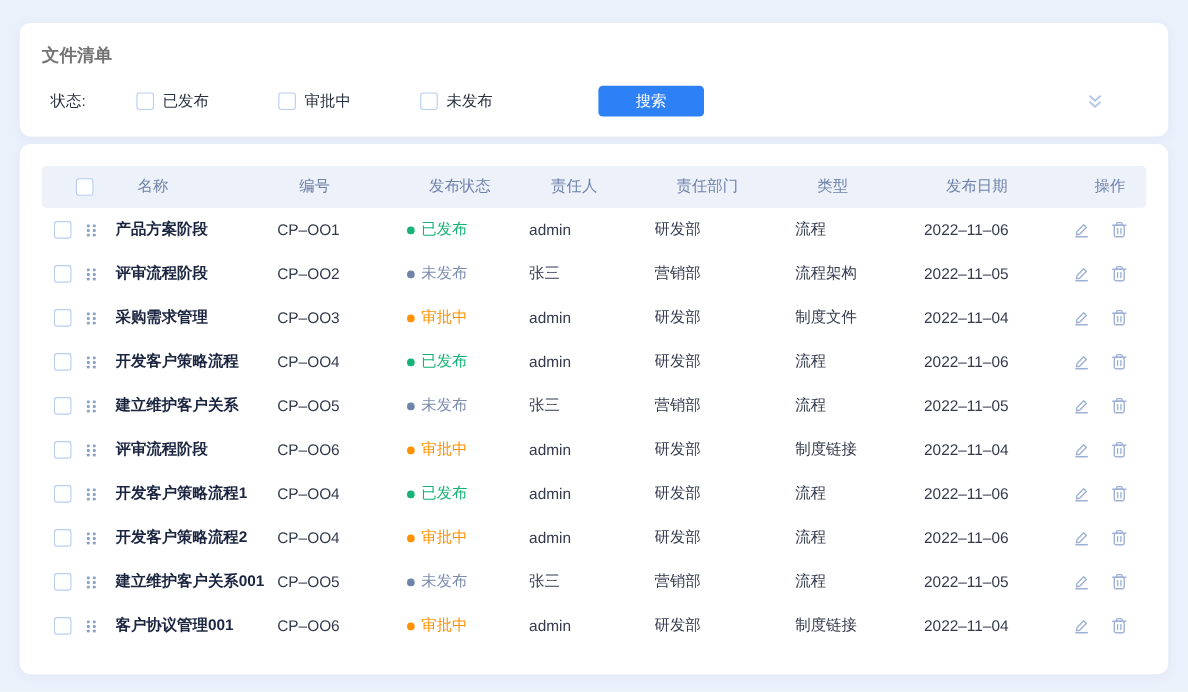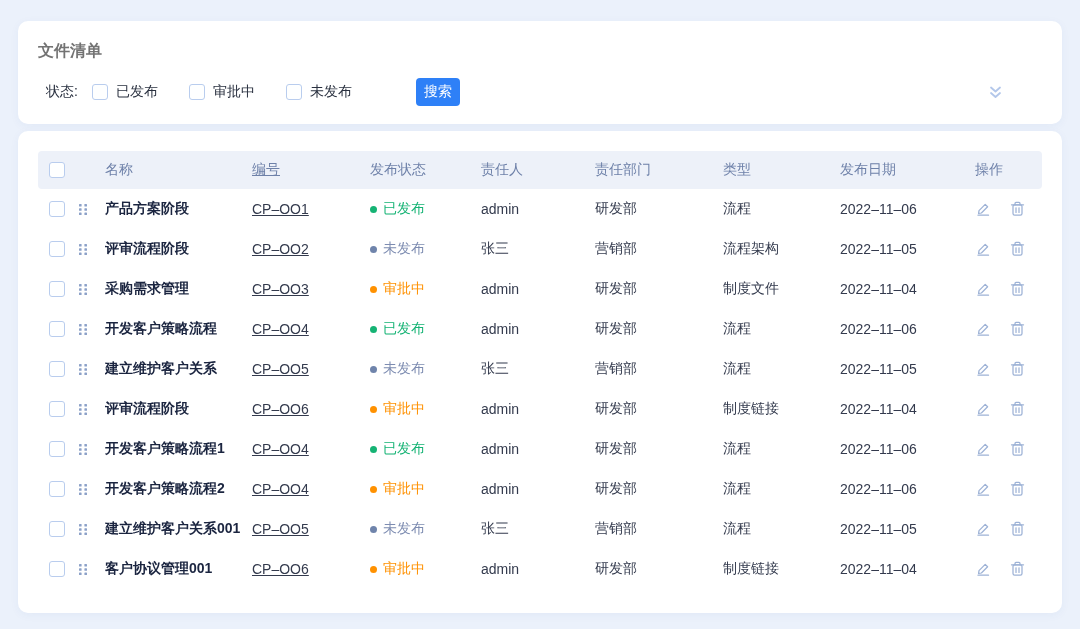--- a/index.html
+++ b/index.html
@@ -9,47 +9,47 @@
     background:#ebf1fb;
   }
   .page{box-sizing:border-box;width:1080px;height:629px;padding:21px 18px 0;}
   .card{
     background:#ffffff;border-radius:10px;
     box-shadow:0 2px 10px rgba(40,70,150,0.05);
   }
   
   .filter-card{padding:20px 20px 18px;margin-bottom:7px;}
   .page-title{margin:0;font-size:16px;line-height:20px;font-weight:700;color:#737373;}
-  .filter-row{margin-top:17px;height:28px;display:flex;align-items:center;}
+  .filter-row{margin-top:17px;height:28px;display:flex;align-items:center;gap:32px;}
   .filter-label{font-size:14px;color:#29303f;margin-right:14px;padding-left:8px;}
   .filter-option{display:flex;align-items:center;margin-right:31px;cursor:pointer;}
   .checkbox{
     box-sizing:border-box;width:16px;height:16px;border:1px solid #b9cdee;
     border-radius:3px;background:#feffff;display:inline-block;flex:none;
   }
   .filter-option .opt-label{font-size:14px;color:#29303f;margin-left:8px;}
   .search-btn{
     margin-left:33px;border:none;cursor:pointer;
     background:#2e80f7;color:#ffffff;font-size:14px;
-    height:28px;padding:0 8px;border-radius:4px;
+    height:28px;padding:0 34px;border-radius:4px;
     font-family:inherit;
   }
   .collapse-wrap{margin-left:auto;margin-right:38px;display:flex;align-items:center;cursor:pointer;}
   
   .table-card{padding:20px 20px 24px;}
   .thead{
     display:flex;align-items:center;height:38px;background:#edf1f9;border-radius:4px;
-    font-size:14px;color:#6e81a9;font-weight:500;
+    font-size:14px;color:#6e81a9;font-weight:500;padding-left:20px;
   }
   .trow{display:flex;align-items:center;height:40px;background:#ffffff;font-size:14px;color:#333a4d;}
   .col-check{box-sizing:border-box;width:40px;padding-left:11px;display:flex;align-items:center;flex:none;}
   .col-drag{width:27px;flex:none;display:flex;align-items:center;}
   .c-name{width:147px;flex:none;}
   .trow .c-name{font-weight:700;color:#1b2540;}
-  .c-id{width:118px;flex:none;text-decoration:underline;}
+  .c-id{width:118px;flex:none;}
   .c-status{width:111px;flex:none;display:flex;align-items:center;text-align:center;}
   .c-person{width:114px;flex:none;}
   .c-dept{width:128px;flex:none;}
   .c-type{width:117px;flex:none;}
   .c-date{width:135px;flex:none;}
   .c-ops{flex:1;display:flex;align-items:center;gap:19px;}
   .dot{width:7px;height:7px;border-radius:50%;display:inline-block;margin-right:6px;flex:none;}
   .c-status.published .dot{background:#15b374;}
   .c-status.published .stxt{color:#15b374;}
   .c-status.pending .dot{background:#ff9100;}

